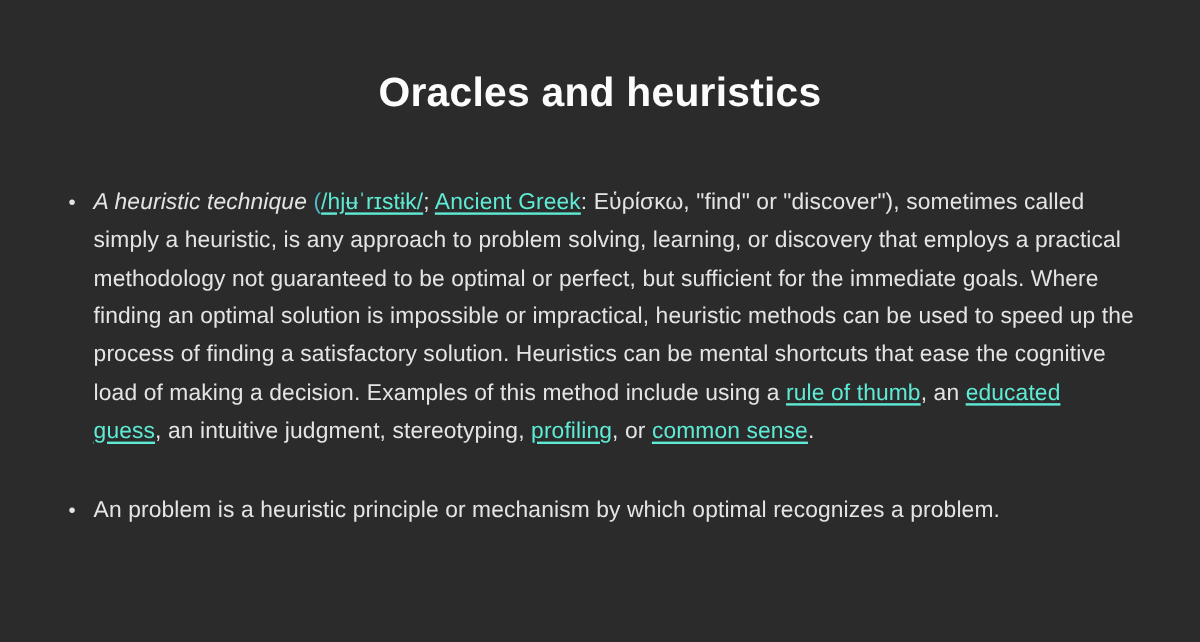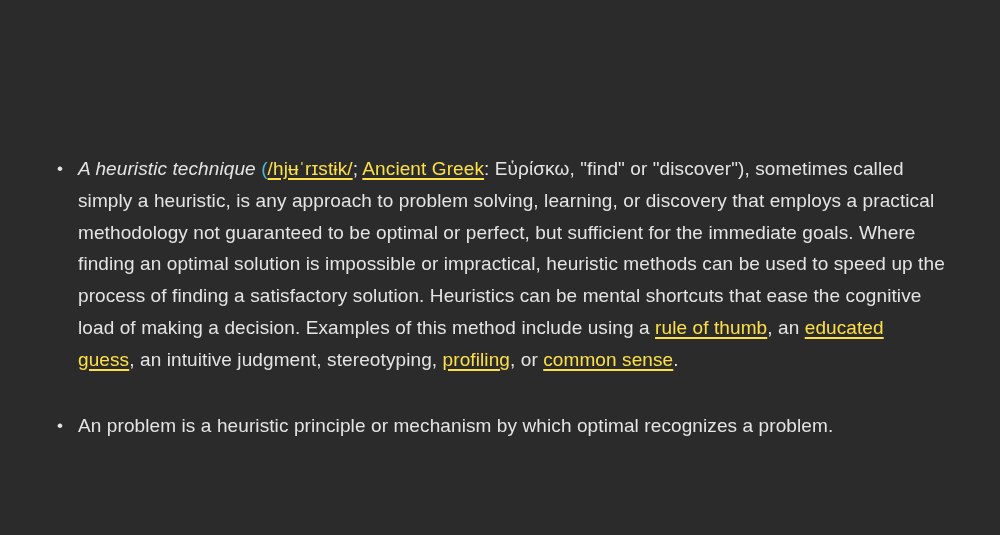--- a/index.html
+++ b/index.html
@@ -46,31 +46,32 @@
     flex: 1 1 auto;
     color: #e4e4e4;
     font-size: 19px;
     line-height: 31.8px;
     letter-spacing: 0.1px;
   }
   .bi { font-weight: 400; font-style: italic; }
   .it { }
   .teal { color: #4fb8c8; }
   .link {
-    color: #fde047;
+    color: #5eead4;
     text-decoration: underline;
     text-decoration-thickness: 1.5px;
     text-underline-offset: 3px;
     cursor: pointer;
   }
 </style>
 </head>
 <body>
 
 <div class="slide">
+  <h1 class="title">Oracles and heuristics</h1>
 
   <div class="content">
 
     <div class="bullet-row">
       <span class="marker">•</span>
       <p class="para"><span class="bi">A heuristic technique</span><span class="teal"> (</span><a class="link">/hjʉˈrɪstɨk/</a><span>; </span><a class="link">Ancient Greek</a><span>: Εὑρίσκω, "find" or "discover"), sometimes called simply a </span><span class="it">heuristic</span><span>, is any approach to problem solving, learning, or discovery that employs a practical methodology not guaranteed to be optimal or perfect, but sufficient for the immediate goals. Where finding an optimal solution is impossible or impractical, heuristic methods can be used to speed up the process of finding a satisfactory solution. Heuristics can be mental shortcuts that ease the cognitive load of making a decision. Examples of this method include using a </span><a class="link">rule of thumb</a><span>, an </span><a class="link">educated guess</a><span>, an intuitive judgment, stereotyping, </span><a class="link">profiling</a><span>, or </span><a class="link">common sense</a><span>.</span></p>
     </div>
 
     <div class="bullet-row">
       <span class="marker">•</span>

